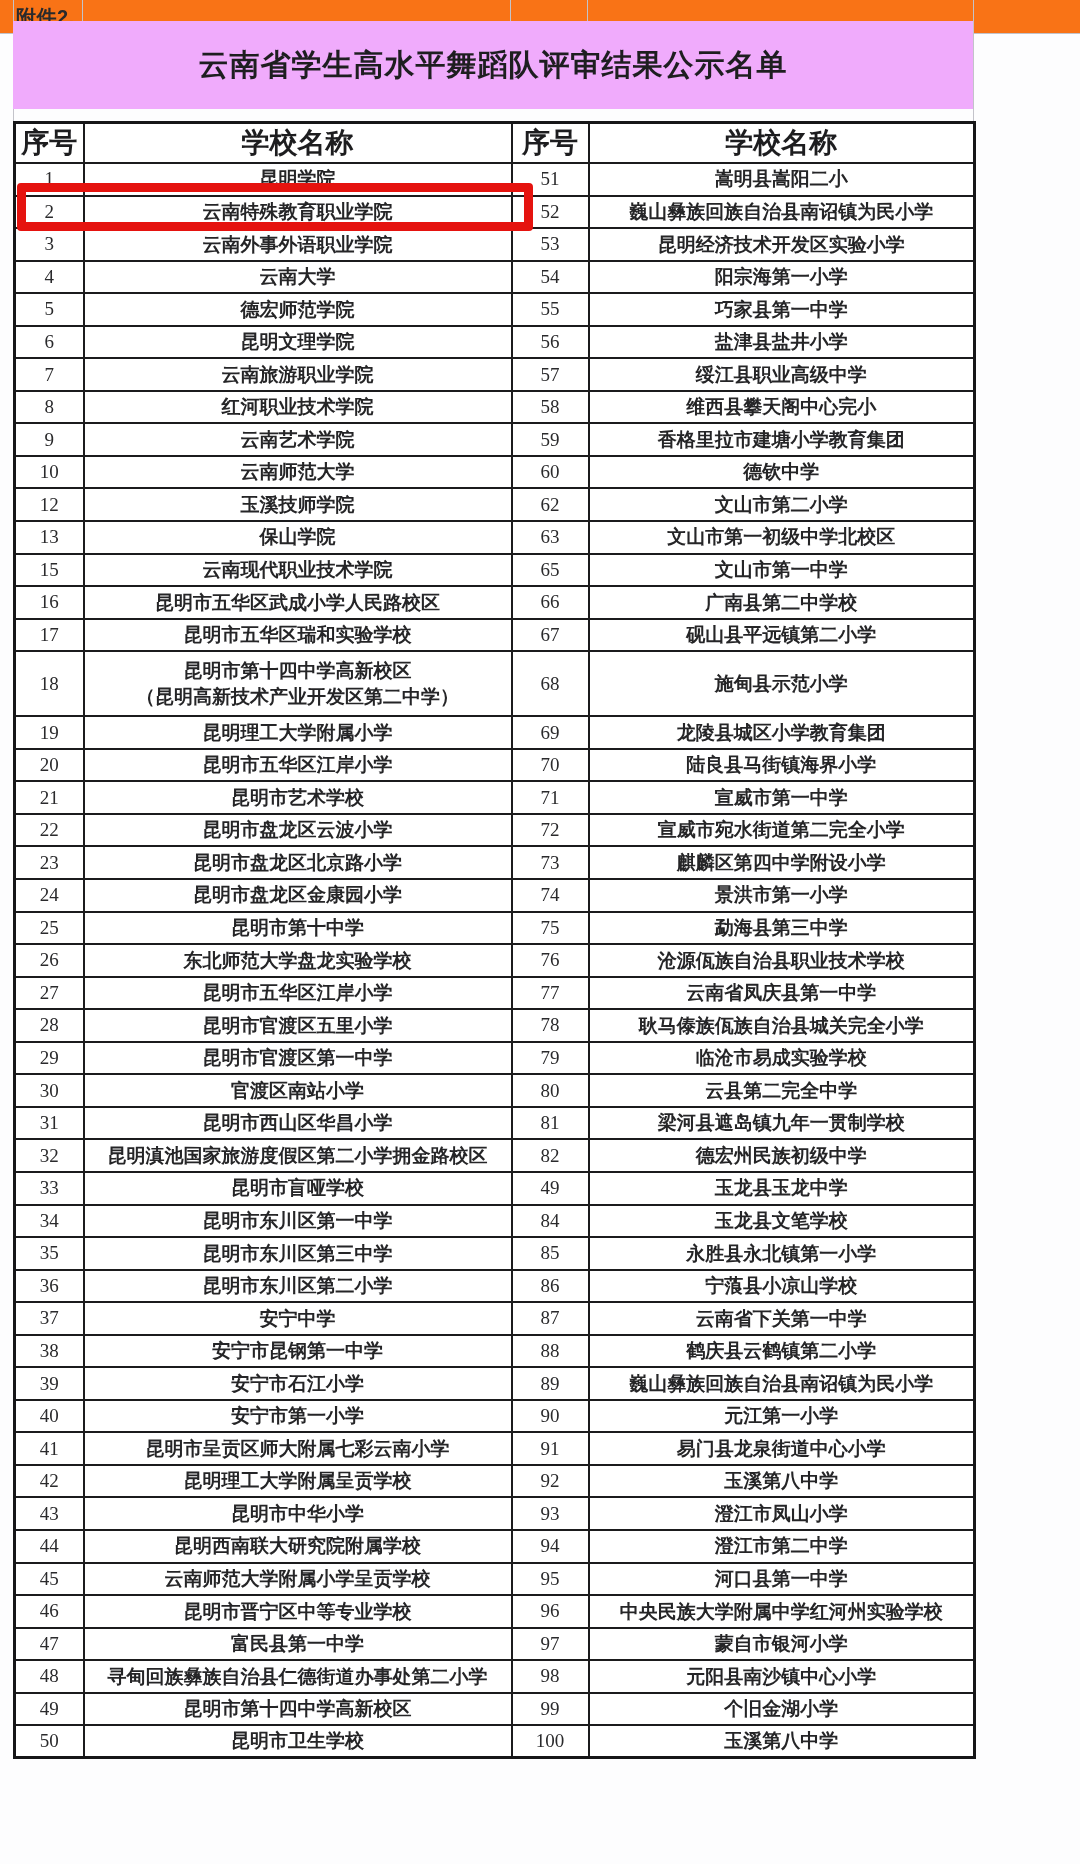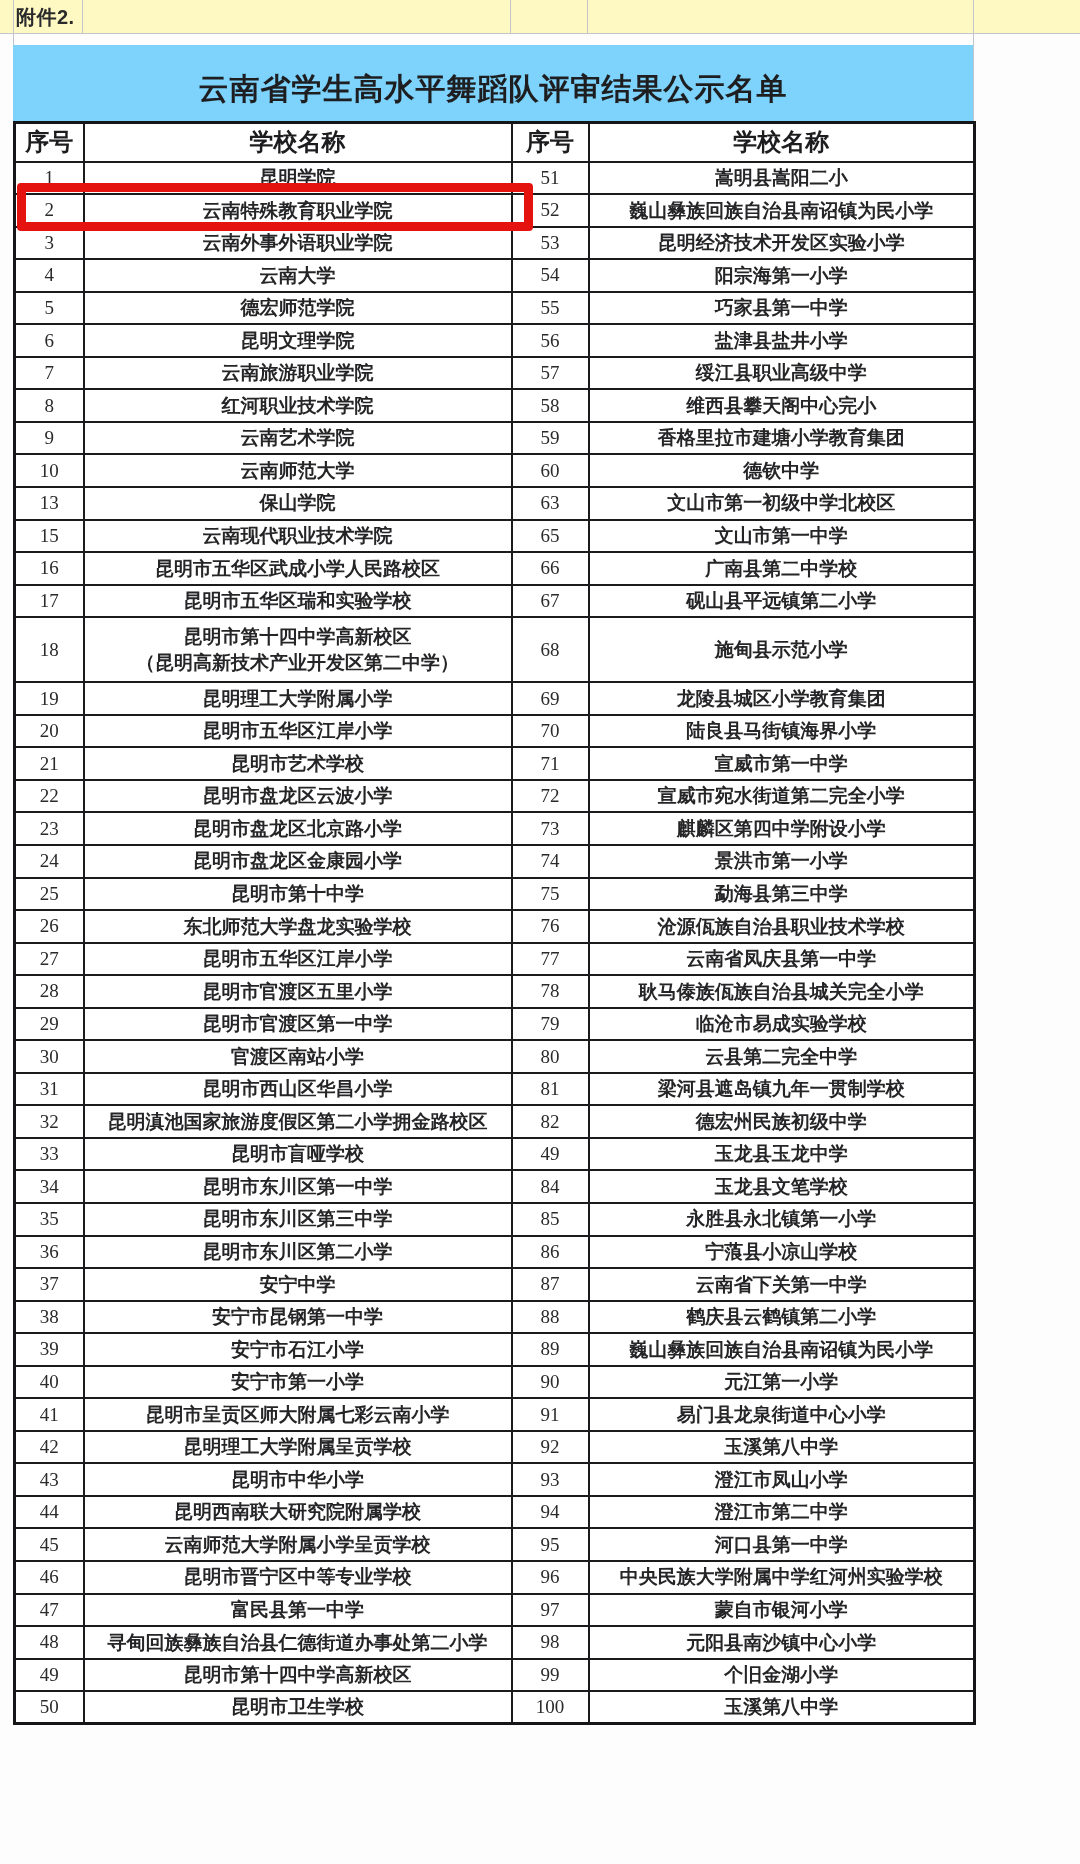--- a/index.html
+++ b/index.html
@@ -8,35 +8,35 @@
     width:1080px;height:1864px;
     background:#fdfdfe;
     font-family:"Liberation Sans", sans-serif;
     color:#232325;
     overflow:hidden;
   }
   
   .topstrip{
     position:absolute;left:0;top:0;width:1080px;height:33px;
     border-bottom:1px solid #c3c3ca;
-    background:#fef9c3;
+    background:#f97316;
   }
   .attach{
     position:absolute;left:16px;top:4px;
     font-size:20px;font-weight:600;color:#2a2a2c;
     letter-spacing:0.5px;
   }
   .vline{position:absolute;top:0;width:1px;background:#c3c3ca;}
   .vline.h33{height:33px;}
   .vline.h88{top:33px;height:88px;}
   
   .titleband{
-    position:absolute;left:13px;top:45px;width:960px;height:88px;
+    position:absolute;left:13px;top:21px;width:960px;height:88px;
     display:flex;align-items:center;justify-content:center;
-    background:#7dd3fc;
+    background:#f0abfc;
   }
   .title{
     font-size:30px;font-weight:700;color:#1e1e20;
     letter-spacing:1px;
   }
   
   table.results{
     position:absolute;left:13px;top:121px;
     width:960px;
     border-collapse:collapse;
@@ -44,21 +44,21 @@
     background:#fff;
   }
   table.results th, table.results td{
     border:2px solid #1b1b1d;
     text-align:center;vertical-align:middle;
     padding:0 2px;
     overflow:hidden;
   }
   table.results{border:3px solid #161618;}
   thead tr{height:39px;}
-  th{font-size:24px;font-weight:700;color:#1d1d1f;}
+  th{font-size:28px;font-weight:700;color:#1d1d1f;}
   tr.t-row{height:32.55px;}
   tr.t-row.tall{height:65.1px;}
   td.num{
     font-family:"Liberation Serif", serif;
     font-size:19px;color:#2a2a2c;font-weight:400;
   }
   td.school{
     font-size:19px;font-weight:600;color:#252527;
     white-space:pre-line;line-height:1.35;
     letter-spacing:0px;
@@ -165,20 +165,26 @@
           <td class="num">59</td>
           <td class="school">香格里拉市建塘小学教育集团</td>
         </tr>
         <tr class="t-row">
           <td class="num">10</td>
           <td class="school">云南师范大学</td>
           <td class="num">60</td>
           <td class="school">德钦中学</td>
         </tr>
         <tr class="t-row">
+          <td class="num">12</td>
+          <td class="school">玉溪技师学院</td>
+          <td class="num">62</td>
+          <td class="school">文山市第二小学</td>
+        </tr>
+        <tr class="t-row">
           <td class="num">13</td>
           <td class="school">保山学院</td>
           <td class="num">63</td>
           <td class="school">文山市第一初级中学北校区</td>
         </tr>
         <tr class="t-row">
           <td class="num">15</td>
           <td class="school">云南现代职业技术学院</td>
           <td class="num">65</td>
           <td class="school">文山市第一中学</td>

